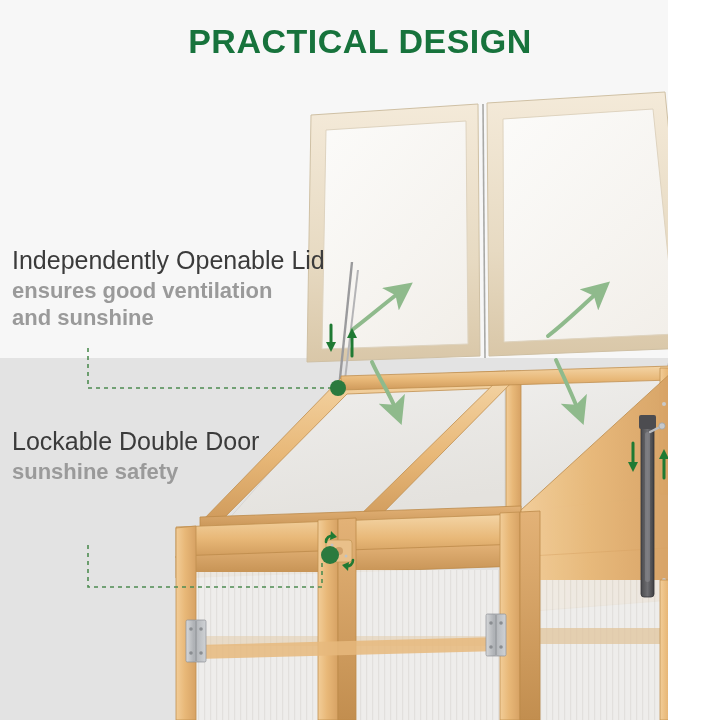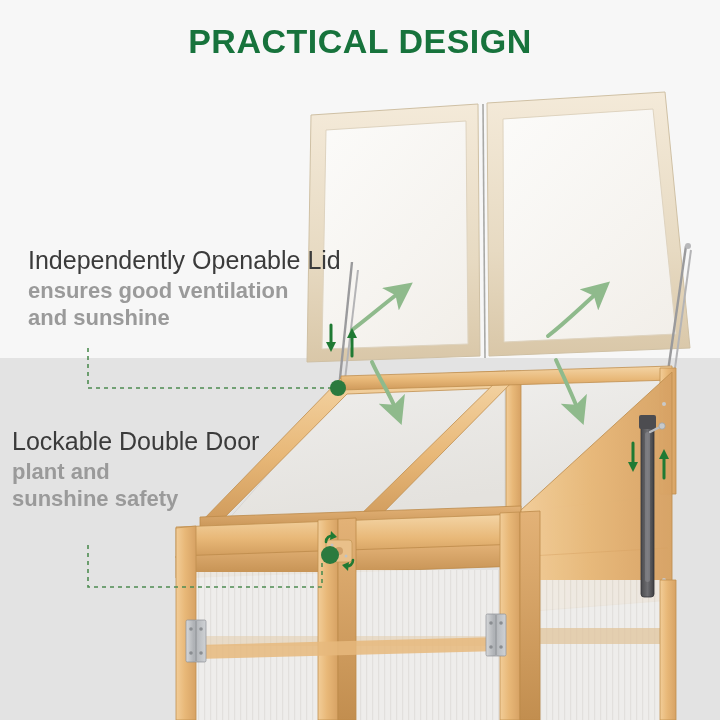--- a/index.html
+++ b/index.html
@@ -2,21 +2,21 @@
 <html><head>
 <meta charset="utf-8">
 <style>
   html, body {
     margin: 0;
     padding: 0;
     background: #ffffff;
   }
   #stage {
     position: relative;
-    width: 720px;
+    width: 668px;
     height: 720px;
     overflow: hidden;
     font-family: "Liberation Sans", sans-serif;
     background: #f7f7f7;
   }
   
   .band-top {
     position: absolute;
     left: 0; top: 0;
     width: 720px; height: 358px;
@@ -38,21 +38,21 @@
     font-weight: bold;
     letter-spacing: 0.5px;
     color: #17733c;
     white-space: nowrap;
   }
   
   .feature {
     position: absolute;
     left: 12px;
   }
-  .feature.one { top: 246px; margin-left: 16px; }
+  .feature.one { top: 246px; }
   .feature.two { top: 427px; }
   .feature-head {
     font-size: 25px;
     color: #3b3b3b;
     line-height: 1.12;
     white-space: nowrap;
     font-weight: normal;
   }
   .feature-sub {
     font-size: 22px;
@@ -302,18 +302,17 @@
     <div class="feature-head">Independently Openable Lid</div>
     <div class="feature-sub">
       <div>ensures good ventilation</div>
       <div>and sunshine</div>
     </div>
   </div>
 
   <div class="feature two">
     <div class="feature-head">Lockable Double Door</div>
     <div class="feature-sub">
-      <div>plant and</div>
       <div>sunshine safety</div>
     </div>
   </div>
 
 </div>
 
 </body></html>

